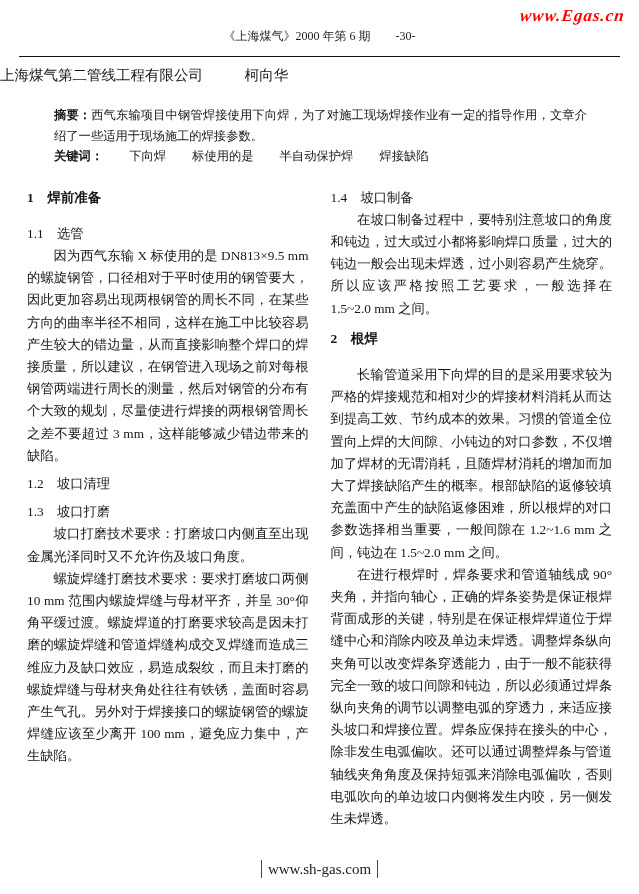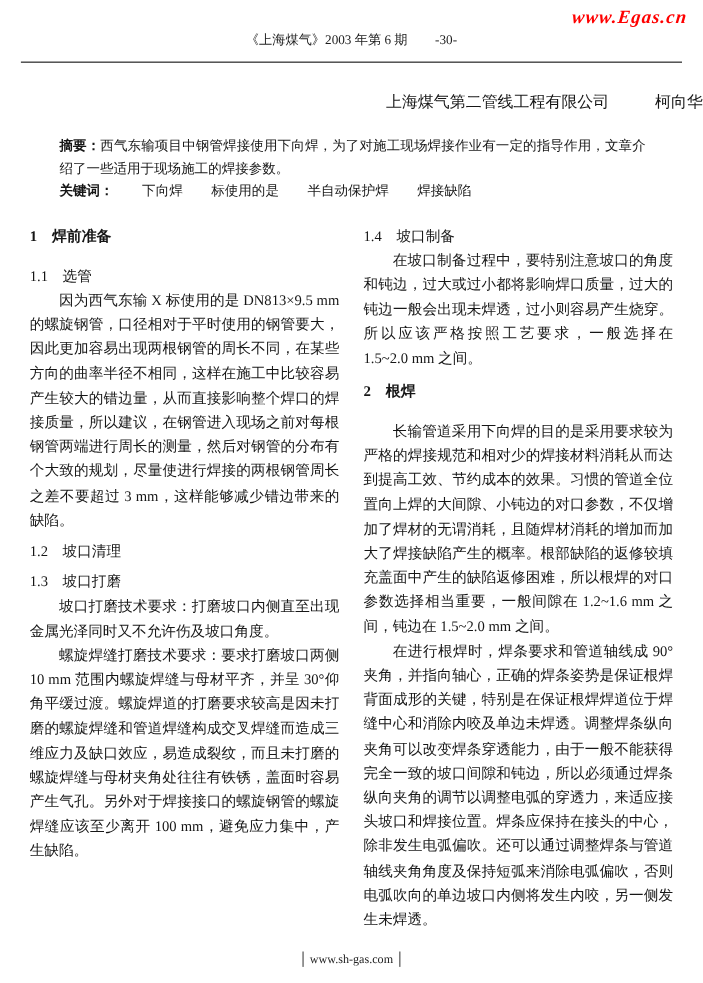--- a/index.html
+++ b/index.html
@@ -38,22 +38,22 @@
   }
   .article-title {
     margin: 44px 0 0 0;
     text-align: center;
     font-size: 23px;
     line-height: 30px;
     font-weight: bold;
     letter-spacing: 3px;
   }
   .byline {
-    margin-top: 26px;
-    text-align: right;
+    margin-top: 9px;
+    text-align: left;
     font-size: 14.5px;
   }
   .byline .affiliation { margin-right: 38px; }
   .meta {
     margin: 20px 52px 0 54px;
     font-size: 12.3px;
     line-height: 20.5px;
     text-align: justify;
   }
   .meta p { margin: 0; }
@@ -84,38 +84,38 @@
     font-weight: normal;
     line-height: 22.2px;
   }
   .col > :first-child { margin-top: 0; }
   .page-footer {
     position: absolute;
     left: 0;
     right: 0;
     bottom: 16px;
     text-align: center;
-    font-size: 11px;
+    font-size: 15px;
     color: #222222;
   }
   .page-footer .site {
     border-left: 1px solid #444444;
     border-right: 1px solid #444444;
     padding: 1px 6px;
   }
 </style>
 </head>
 <body>
 
 <div class="page">
 
   <div class="watermark">www.Egas.cn</div>
 
   <div class="page-header">
-    <span class="journal">《上海煤气》2003 年第 6 期</span>
+    <span class="journal">《上海煤气》2000 年第 6 期</span>
     <span class="pageno">-30-</span>
   </div>
 
   <hr class="header-rule">
 
 
   <div class="byline">
     <span class="affiliation">上海煤气第二管线工程有限公司</span>
     <span class="author">柯向华</span>
   </div>

